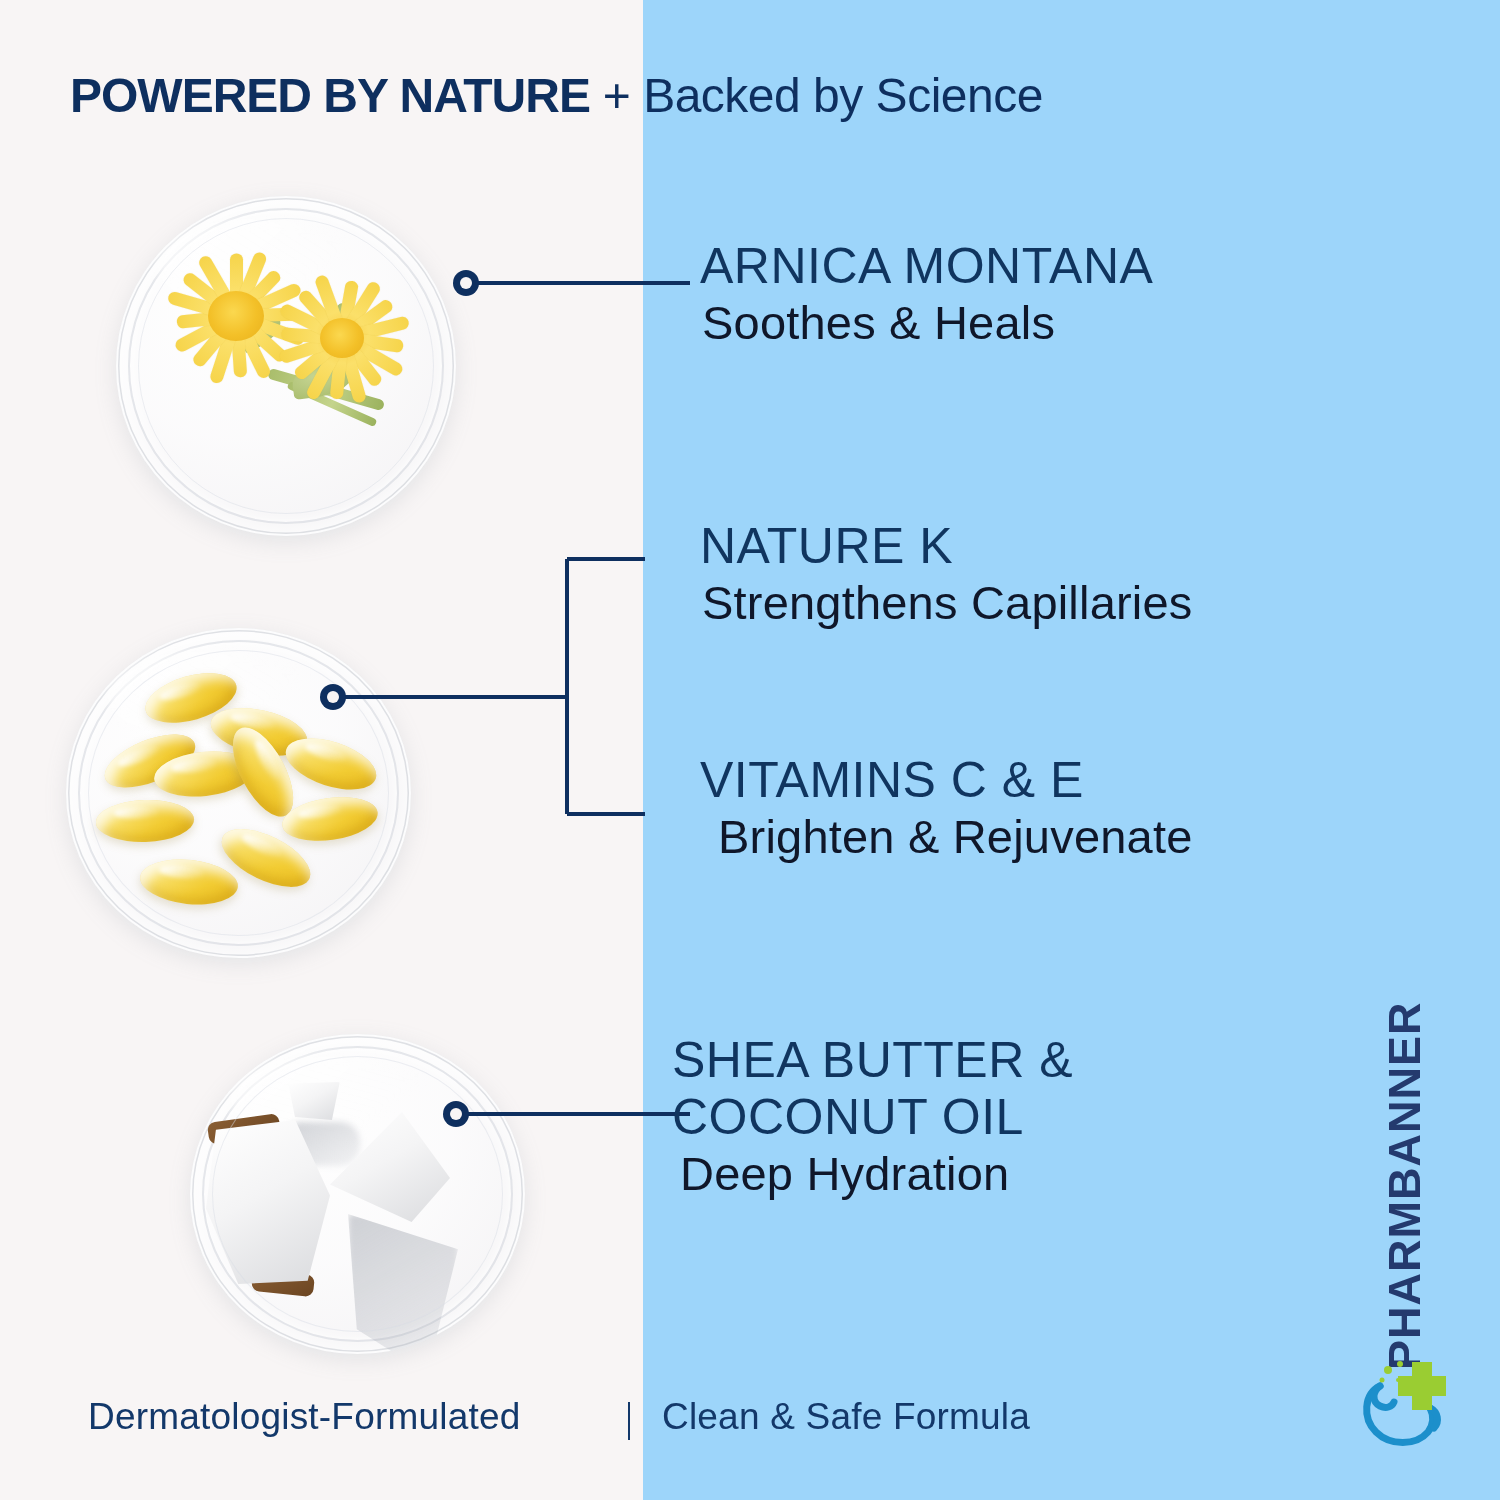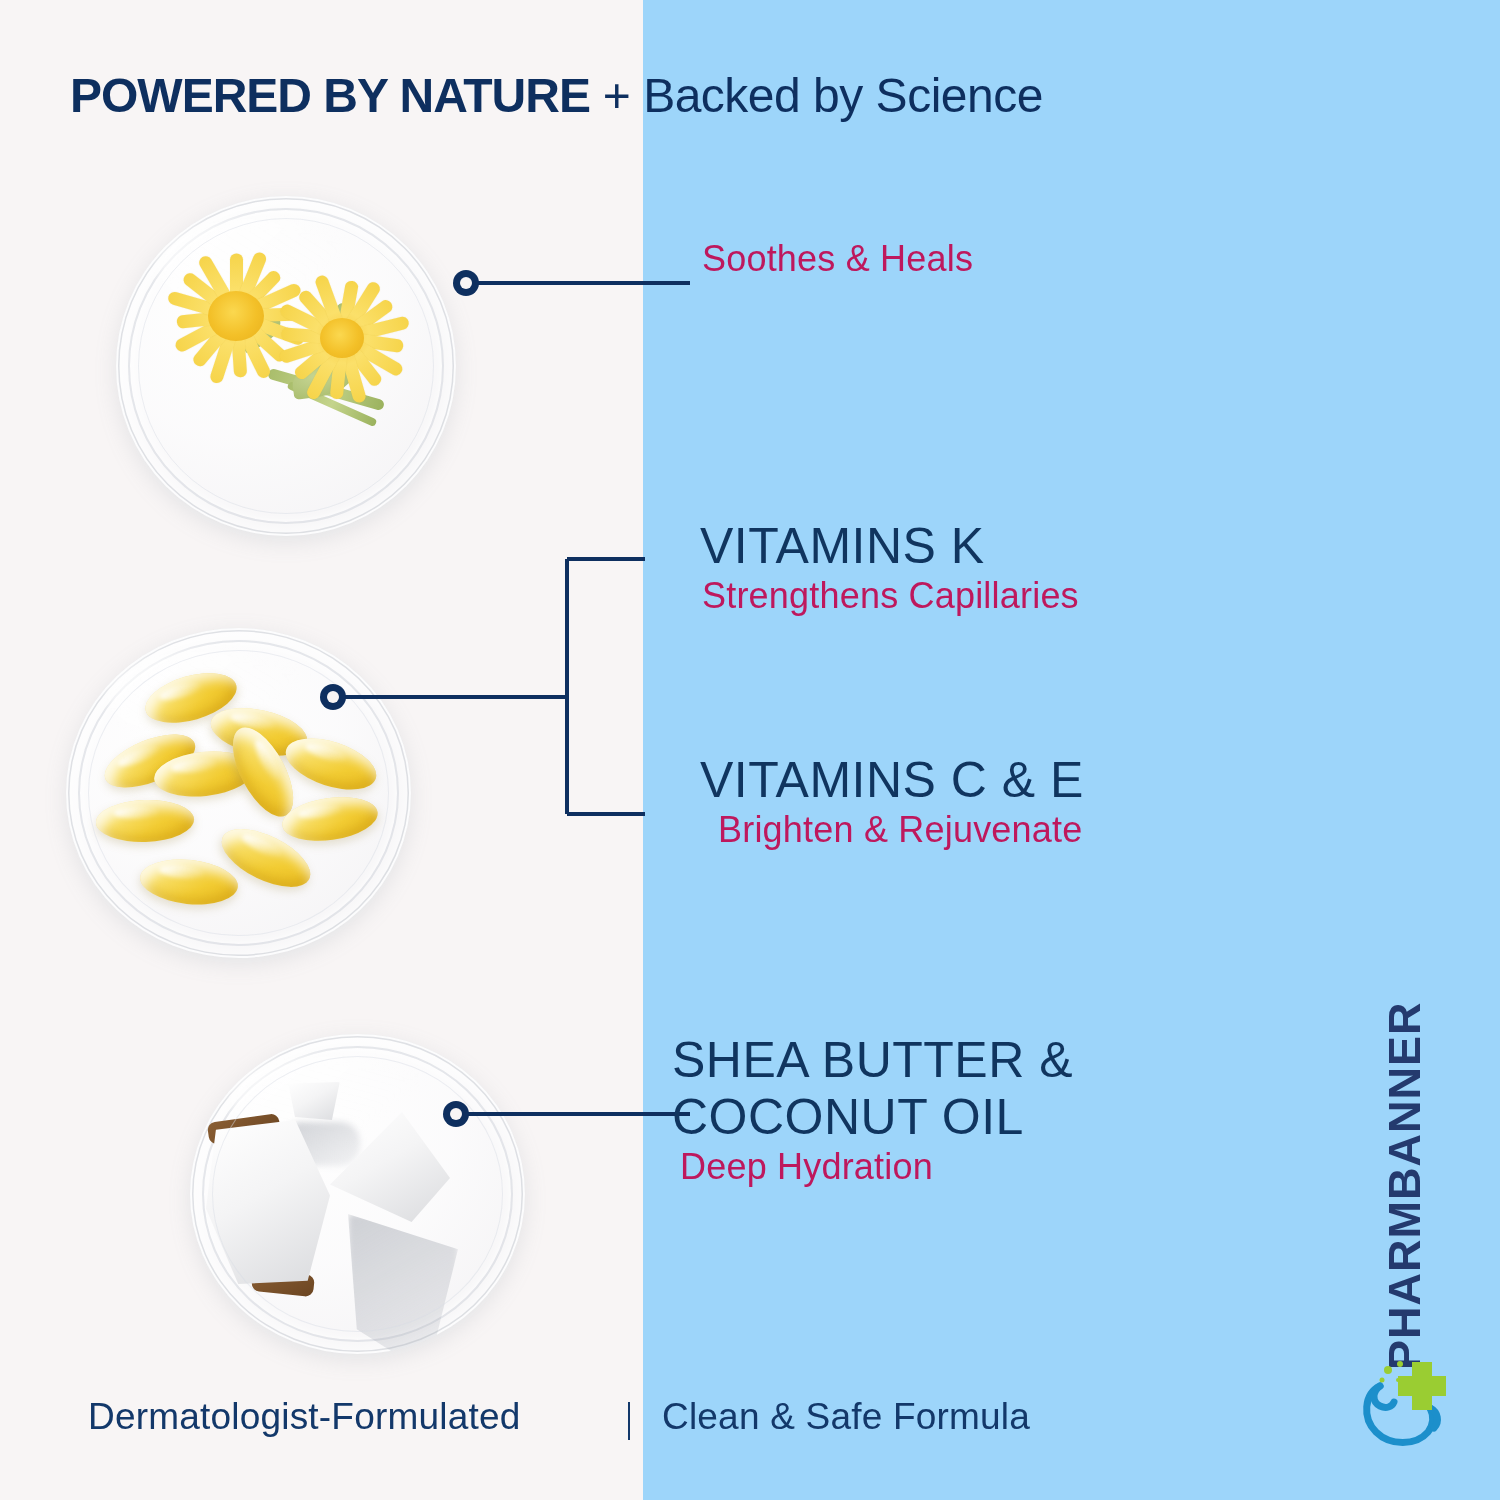--- a/index.html
+++ b/index.html
@@ -183,25 +183,25 @@
     white-space: nowrap;
   }
   .ing-title {
     font-size: 50px;
     font-weight: 400;
     line-height: 1.14;
     letter-spacing: 0.5px;
     color: #10355F;
   }
   .ing-sub {
-    font-size: 36px;
+    font-size: 47px;
     font-weight: 300;
     line-height: 1.18;
     letter-spacing: 0.2px;
-    color: #be185d;
+    color: #0f172a;
   }
 
   #ing-arnica { left: 700px; top: 238px; }
   #ing-arnica .ing-sub { margin-left: 2px; }
 
   #ing-vitk { left: 700px; top: 518px; }
   #ing-vitk .ing-sub { margin-left: 2px; }
 
   #ing-vitce { left: 700px; top: 752px; }
   #ing-vitce .ing-sub { margin-left: 18px; }
@@ -398,25 +398,26 @@
     <line x1="567" y1="814" x2="645" y2="814" stroke="#0E2F5F" stroke-width="4"></line>
     <circle cx="333" cy="697" r="13" fill="#0E2F5F"></circle>
     <circle cx="333" cy="697" r="6" fill="#F8F5F5"></circle>
 
     <line x1="456" y1="1114" x2="690" y2="1114" stroke="#0E2F5F" stroke-width="4"></line>
     <circle cx="456" cy="1114" r="13" fill="#0E2F5F"></circle>
     <circle cx="456" cy="1114" r="6" fill="#F8F5F5"></circle>
   </svg>
 
   <div class="ing" id="ing-arnica">
+    <div class="ing-title">ARNICA MONTANA</div>
     <div class="ing-sub">Soothes &amp; Heals</div>
   </div>
 
   <div class="ing" id="ing-vitk">
-    <div class="ing-title">VITAMINS K</div>
+    <div class="ing-title">NATURE K</div>
     <div class="ing-sub">Strengthens Capillaries</div>
   </div>
 
   <div class="ing" id="ing-vitce">
     <div class="ing-title">VITAMINS C &amp; E</div>
     <div class="ing-sub">Brighten &amp; Rejuvenate</div>
   </div>
 
   <div class="ing" id="ing-shea">
     <div class="ing-title">SHEA BUTTER &amp;</div>

